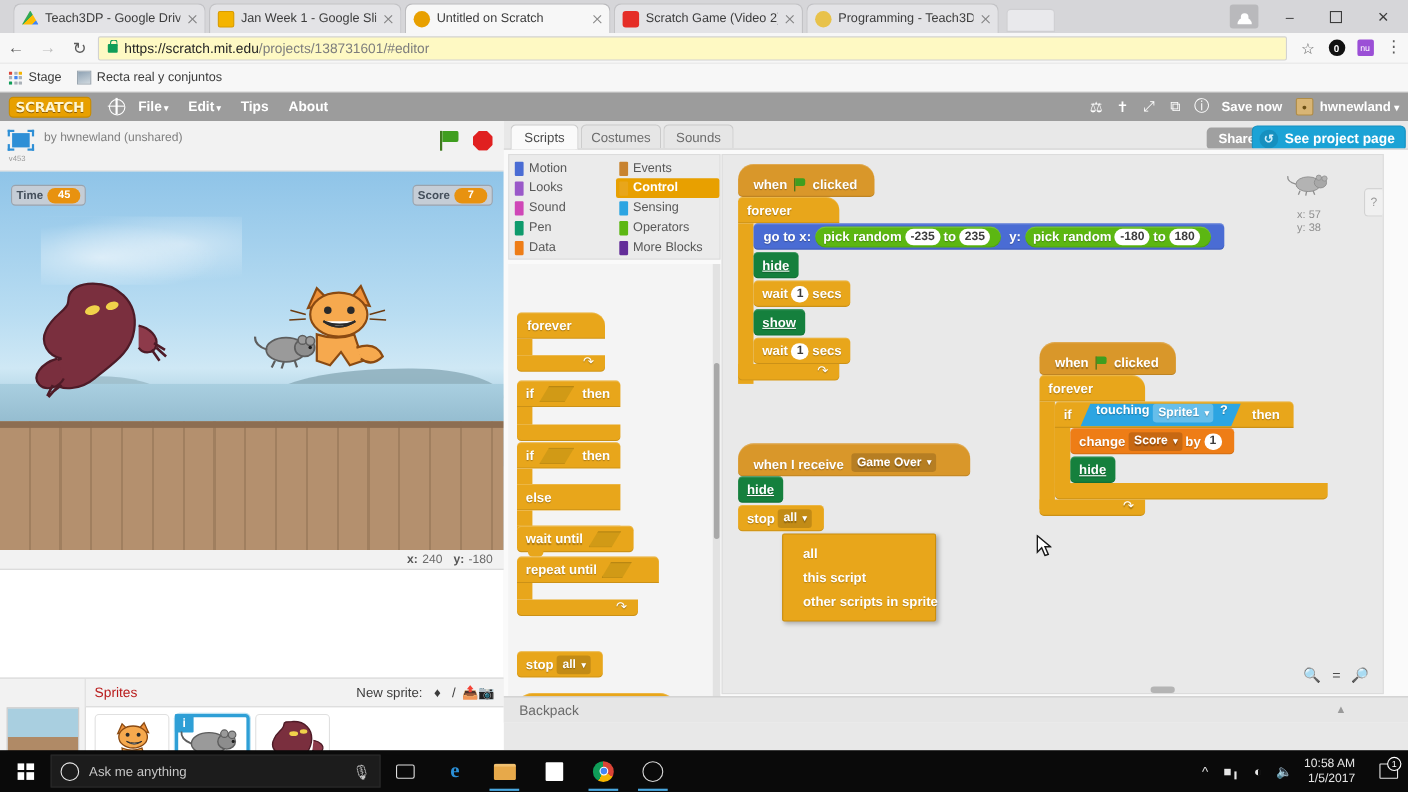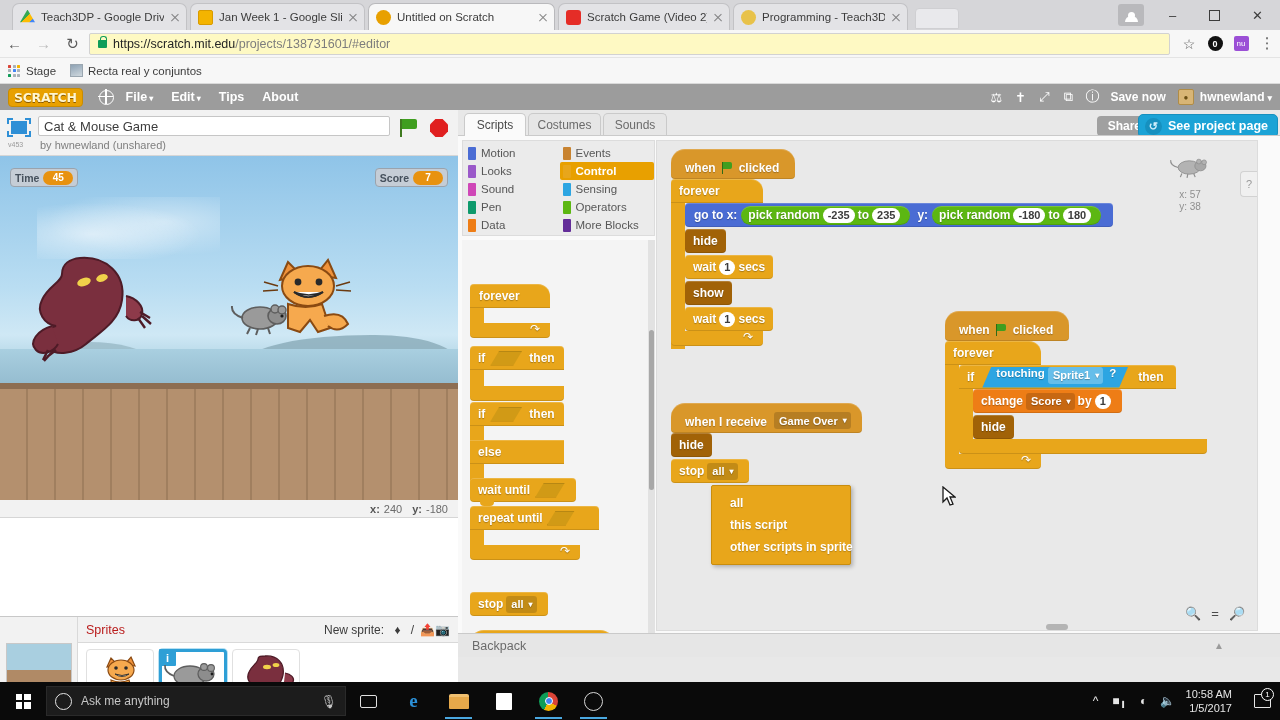--- a/index.html
+++ b/index.html
@@ -406,21 +406,21 @@
     position: relative; display: inline-flex; align-items: center;
     font-family: "Liberation Sans", sans-serif; font-size: 12px;
     font-weight: bold; color: #fff; white-space: nowrap;
     text-shadow: 0 1px 1px rgba(0,0,0,.28);
     border-radius: 4px; padding: 0 8px; height: 24px;
     box-shadow: inset 0 -1px 0 rgba(0,0,0,.12), inset 0 1px 0 rgba(255,255,255,.18);
   }
   .blk.ctrl { background: #e8a61b; }
   .blk.events { background: #d9972a; }
   .blk.motion { background: #4a6cd4; }
-  .blk.looks { background: #a16207; }
+  .blk.looks { background: #15803d; text-decoration: underline; }
   .blk.data { background: #ee7d16; }
   .blk.oper { background: #5cb712; }
   .notch {
     position: absolute; left: 10px; bottom: -4px; width: 14px; height: 5px;
     background: inherit; border-radius: 0 0 4px 4px;
   }
   .hat {
     border-radius: 14px 14px 4px 4px; padding-top: 6px; height: 30px;
     align-items: flex-end; padding-bottom: 4px;
   }
@@ -639,21 +639,20 @@
     <div class="project-head">
       <div class="smallstage-icon">
         <span class="inner"></span>
         <span class="c tl"></span>
         <span class="c tr"></span>
         <span class="c bl"></span>
         <span class="c br"></span>
         <span class="ver-label">v453</span>
       </div>
       <div class="title-wrap">
-        <input class="title-input" value="Cat &amp; Mouse Game" style="">
         <div class="by-line">by hwnewland (unshared)</div>
       </div>
       <div class="green-flag">
         <span class="pole"></span>
         <span class="cloth"></span>
       </div>
       <div class="stop-btn"></div>
     </div>
 
     <div class="stage">
@@ -1027,21 +1026,21 @@
                 <div class="c-bottom" style="width:248px;"></div>
               </div>
             </div>
             <div class="c-bottom" style="width:96px;">
               <span class="loop-arrow">↷</span>
             </div>
           </div>
         </div>
 
         <div class="stack" style="position:absolute;left:14px;top:262px;">
-          <div class="blk events hat" style="padding-left:14px;padding-right:8px;">
+          <div class="blk events hat" style="padding-left:14px;padding-right:28px;">
             <span>when I receive</span>
             <span class="dropdown" style="margin-left:7px;">
               <span>Game Over</span>
               <span class="dd-caret">▾</span>
             </span>
           </div>
           <div class="blk looks">
             <span>hide</span>
           </div>
           <div class="blk ctrl" style="margin-top:2px;">

